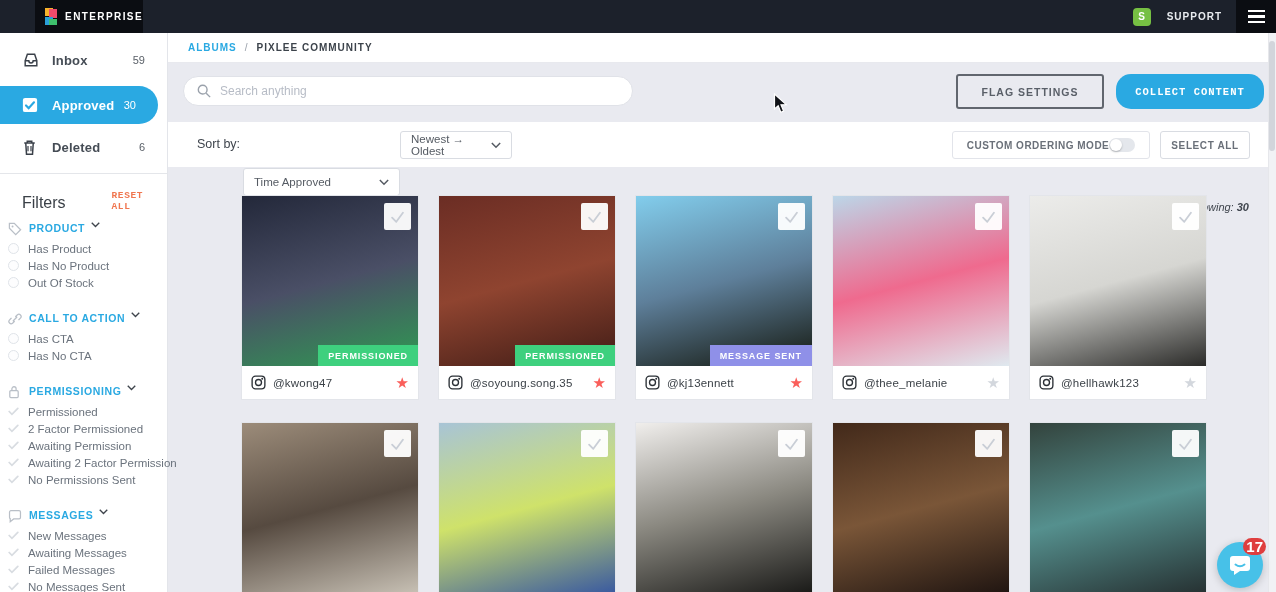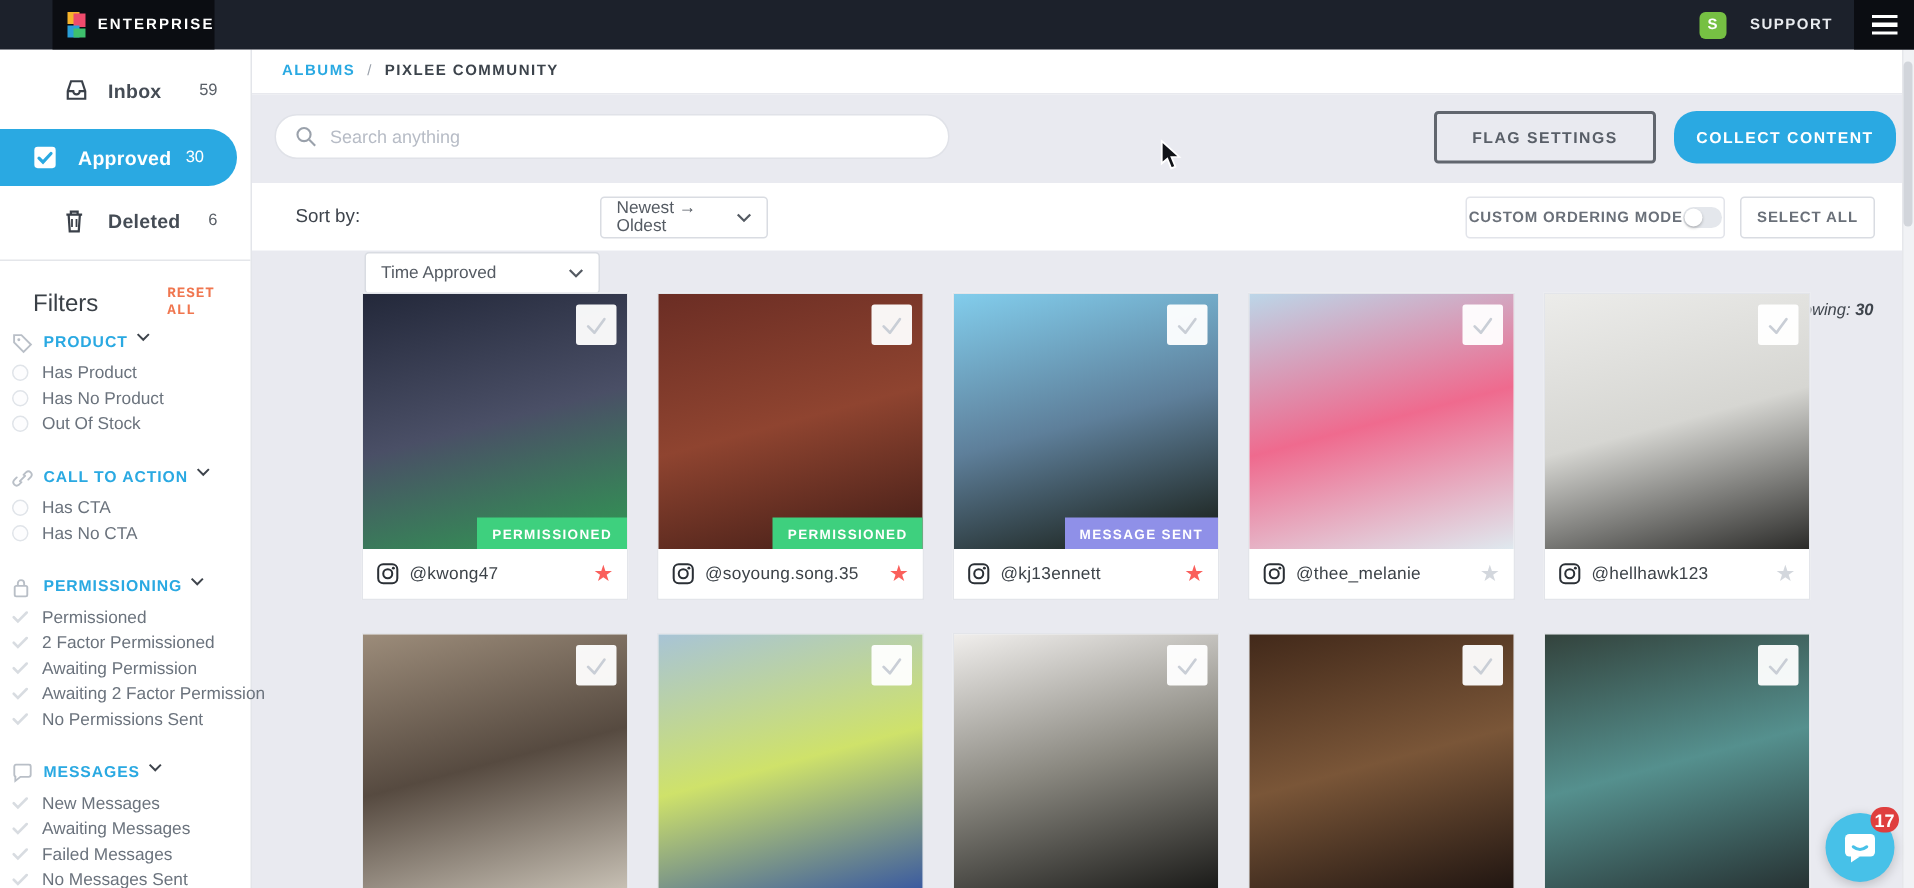--- a/index.html
+++ b/index.html
@@ -23,21 +23,21 @@
   .nav-dot { position:absolute; top:7px; right:-7px; width:6px; height:6px; border-radius:50%; background:#ef4848; }
   .nav-right { position:absolute; right:0; top:0; height:33px; display:flex; align-items:center; }
   .s-badge { width:18px; height:18px; border-radius:4px; background:#76c043; color:#fff; font-size:10px; font-weight:bold; display:flex; align-items:center; justify-content:center; }
   .support { color:#e8ebef; font-size:10px; font-weight:bold; letter-spacing:1px; margin:0 14px 0 16px; }
   .burger { width:40px; height:33px; background:#0b0d12; display:flex; flex-direction:column; align-items:center; justify-content:center; gap:3px; cursor:pointer; }
   .burger i { display:block; width:17px; height:2.4px; background:#fff; }
 
   
   #sidebar { position:absolute; left:0; top:33px; bottom:0; width:168px; background:#fff; border-right:1px solid #e3e5ea; z-index:20; }
   #folders { padding-top:14px; }
-  .folder { height:26px; display:flex; align-items:center; padding-left:22px; margin-bottom:13px; cursor:pointer;margin-left:20px; }
+  .folder { height:26px; display:flex; align-items:center; padding-left:22px; margin-bottom:13px; cursor:pointer; }
   .folder .f-icon { width:18px; height:18px; flex:0 0 18px; display:flex; align-items:center; }
   .folder .f-label { font-size:13px; color:#454c55; font-weight:bold; margin-left:12px; flex:1; letter-spacing:0.2px; }
   .folder .f-count { font-size:11px; color:#5a6068; margin-right:22px; }
   .folder.active { background:var(--accent); width:158px; height:38px; border-radius:0 19px 19px 0; padding-left:22px; margin:0 0 10px 0; }
   .folder.active .f-label, .folder.active .f-count { color:#fff; }
   .sep { height:1px; background:#e4e6ea; margin-top:4px; }
   .filters-head { display:flex; align-items:flex-end; padding:16px 12px 10px 22px;gap:46px; }
   .filters-title { font-size:16px; color:#3a4047; flex:1; }
   .reset-all { font-size:9.5px; font-weight:bold; color:#f0764f; letter-spacing:0.6px; cursor:pointer;font-family:Liberation Mono, monospace; }
   .fgroup { margin-bottom:21px; }
@@ -54,28 +54,28 @@
   #main { position:absolute; left:168px; top:33px; right:0; bottom:0; background:#e9eaf0; }
   .breadcrumb { height:30px; background:#fff; border-bottom:1px solid #e8e9ee; display:flex; align-items:center; padding-left:20px; font-size:10px; font-weight:bold; letter-spacing:1px; }
   .bc-parent { color:var(--accent); cursor:pointer; }
   .bc-sep { color:#9aa1ab; margin:0 8px; font-weight:normal; }
   .bc-current { color:#3c434b; }
   .search-row { position:relative; height:59px; }
   .search-box { position:absolute; left:15px; top:13px; width:450px; height:30px; background:#fff; border:1px solid #e0e2e8; border-radius:16px; display:flex; align-items:center; padding-left:13px; }
   .search-box input { border:none; outline:none; background:transparent; font-size:12px; color:#0f172a; margin-left:9px; width:380px; font-family:"Liberation Sans", sans-serif; }
   .search-box input::placeholder { color:#b7bcc6; }
   .btn-flag { position:absolute; right:172px; top:11px; width:148px; height:35px; border:2px solid #61666e; border-radius:3px; background:transparent; color:#595f68; font-size:10.5px; font-weight:bold; letter-spacing:1px; cursor:pointer; font-family:"Liberation Sans", sans-serif; }
-  .btn-collect { position:absolute; right:12px; top:11px; width:148px; height:35px; border:none; border-radius:15px; background:var(--accent); color:#fff; font-size:10.5px; font-weight:bold; letter-spacing:1px; cursor:pointer; font-family:Liberation Sans, sans-serif; }
+  .btn-collect { position:absolute; right:12px; top:11px; width:148px; height:35px; border:none; border-radius:15px; background:var(--accent); color:#fff; font-size:10.5px; font-weight:bold; letter-spacing:1px; cursor:pointer; font-family:Liberation Mono, monospace; }
   .sort-row { position:relative; height:45px; background:#fff; }
   .sort-label { position:absolute; left:29px; top:15px; font-size:12.5px; color:#3e444c; }
   .dropdown { position:absolute; top:9px; height:28px; background:#fff; border:1px solid #d9dce2; border-radius:3px; display:flex; align-items:center; padding:0 10px; cursor:pointer; }
   .dropdown .dd-value { font-size:11.5px; color:#555b63; flex:1; }
   .dd1 { left:75px; width:157px;margin-top:37px; }
   .dd2 { left:232px; width:112px; }
-  .btn-custom { position:absolute; right:126px; top:9px; width:173px; height:28px; background:#fff; border:1px solid #e2e4ea; border-radius:3px; display:flex; align-items:center; justify-content:center; gap:0; cursor:pointer; }
+  .btn-custom { position:absolute; right:126px; top:9px; width:198px; height:28px; background:#fff; border:1px solid #e2e4ea; border-radius:3px; display:flex; align-items:center; justify-content:center; gap:0; cursor:pointer; }
   .btn-custom .c-label { font-size:10px; font-weight:bold; color:#6a7079; letter-spacing:0.5px; }
   .toggle { width:26px; height:14px; border-radius:7px; background:#e4e7ec; position:relative; }
   .toggle .knob { position:absolute; left:1px; top:1px; width:12px; height:12px; border-radius:50%; background:#fff; box-shadow:0 1px 2px rgba(0,0,0,0.25); }
   .btn-selectall { position:absolute; right:26px; top:9px; width:90px; height:28px; background:#fff; border:1px solid #d9dce2; border-radius:3px; color:#6a7079; font-size:10px; font-weight:bold; letter-spacing:0.6px; cursor:pointer; font-family:"Liberation Sans", sans-serif; }
   .showing { position:absolute; right:27px; top:168px; font-size:11px; font-style:italic; color:#3f454d; }
   .showing b { font-weight:bold; }
 
   
   #grid { position:absolute; left:73px; top:162px; width:968px; display:grid; grid-template-columns:repeat(5,178px); column-gap:19px; row-gap:22px; }
   .card { background:#fff; border:1px solid #e3e5ea; width:178px; }
@@ -83,21 +83,21 @@
   .card .check-btn { position:absolute; top:7px; right:7px; width:27px; height:27px; background:rgba(255,255,255,0.95); border-radius:2px; display:flex; align-items:center; justify-content:center; cursor:pointer; }
   .card .badge { position:absolute; right:0; bottom:0; height:21px; padding:0 10px; display:flex; align-items:center; color:#fff; font-size:9px; font-weight:bold; letter-spacing:0.9px; }
   .card .cfoot { height:33px; display:flex; align-items:center; padding:0 9px; background:#fff; }
   .card .uname { font-size:11.5px; color:#3c4248; margin-left:7px; flex:1; letter-spacing:0.2px; }
   .card .star { font-size:15px; line-height:1; cursor:pointer; }
   .star.on { color:var(--star-red); }
   .star.off { color:#d3d7dd; }
 
   
   #chat-widget { position:absolute; left:1217px; top:542px; width:46px; height:46px; border-radius:50%; background:#47c1e8; z-index:40; display:flex; align-items:center; justify-content:center; cursor:pointer; box-shadow:0 2px 8px rgba(0,0,0,0.2); }
-  #chat-badge { position:absolute; top:-4px; right:-3px; min-width:17px; height:17px; border-radius:9px; background:#df3e3e; color:#fff; font-size:12px; font-weight:bold; display:flex; align-items:center; justify-content:center; padding:0 3px;text-align:center; }
+  #chat-badge { position:absolute; top:-4px; right:-3px; min-width:17px; height:17px; border-radius:9px; background:#df3e3e; color:#fff; font-size:15px; font-weight:bold; display:flex; align-items:center; justify-content:center; padding:0 3px;text-align:center; }
   #scroll-track { position:absolute; right:0; top:33px; bottom:0; width:8px; background:#f1f2f5; border-left:1px solid #e6e7eb; z-index:25; }
   #scroll-thumb { position:absolute; right:1px; top:8px; width:6px; height:110px; border-radius:3px; background:#d2d5db; }
   #cursor { position:absolute; left:773px; top:93px; z-index:50; pointer-events:none; }
 </style>
 </head>
 <body>
 
 <header id="topnav">
   <div class="brand">
     <span class="brand-logo">

